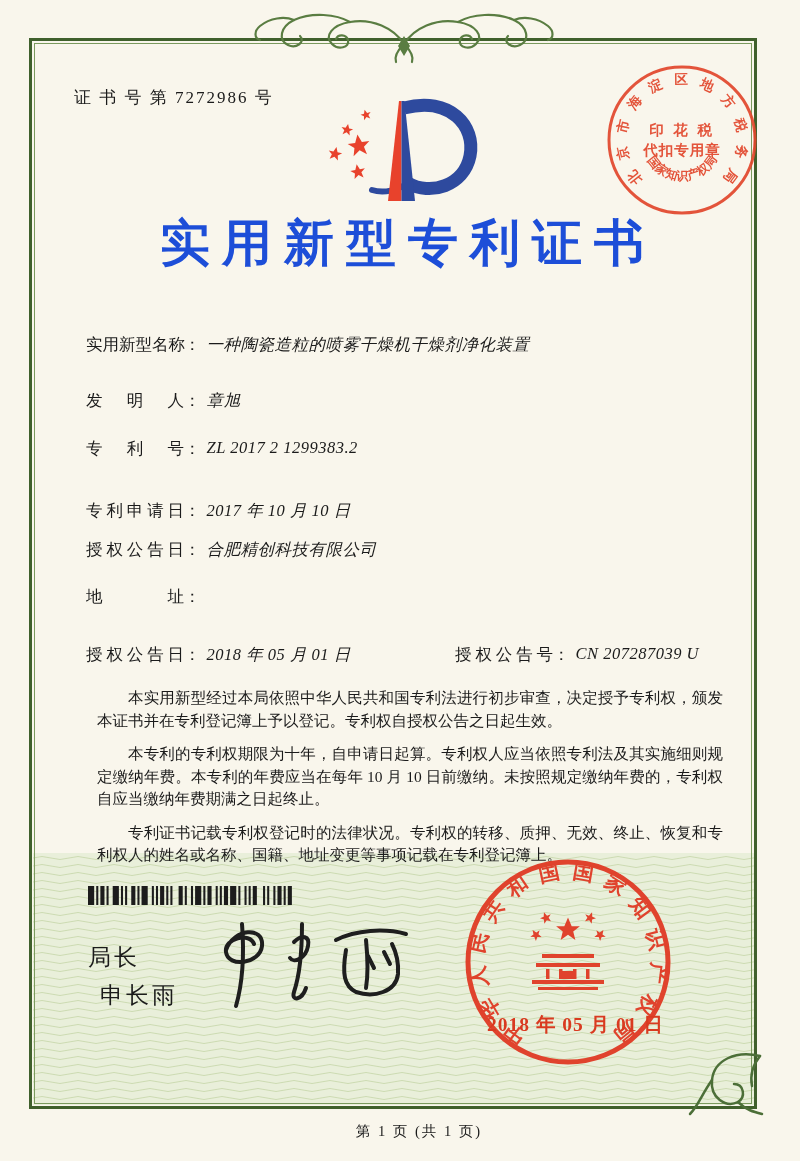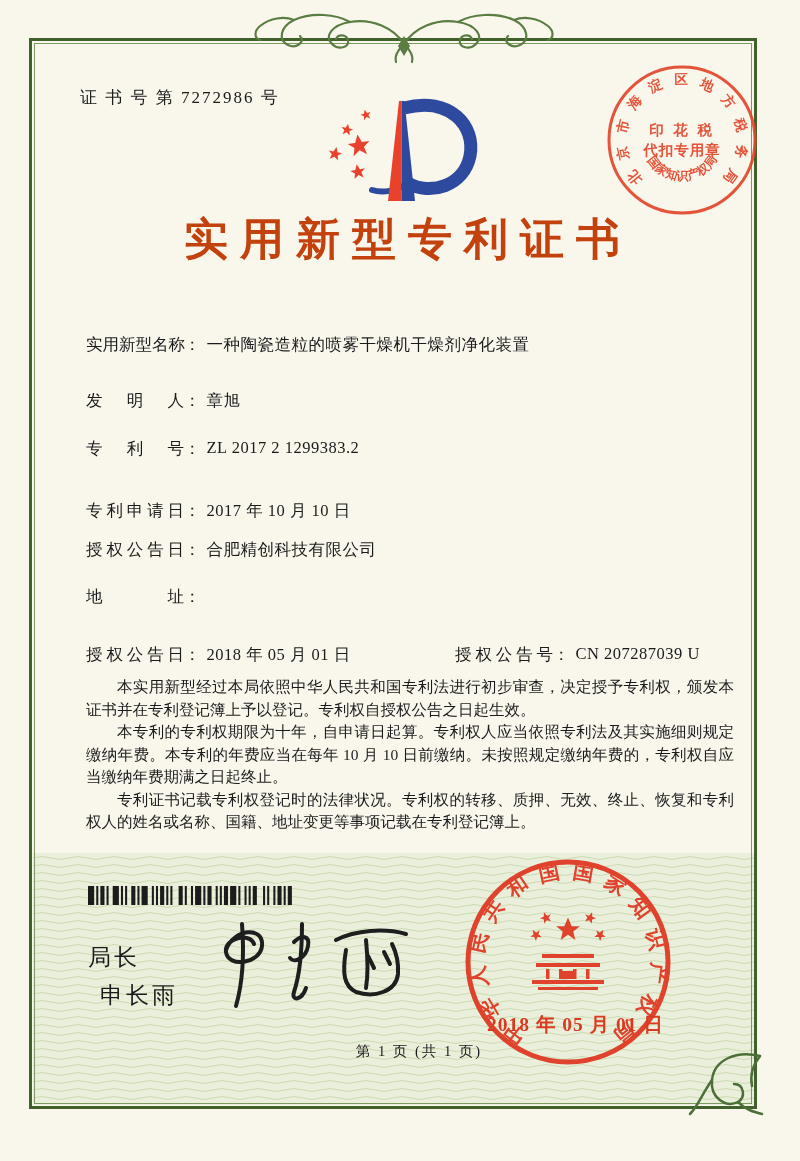--- a/index.html
+++ b/index.html
@@ -12,31 +12,31 @@
   .abs{position:absolute;}
   
   .frame-outer{position:absolute;left:29px;top:38px;right:43px;bottom:52px;border:3px solid #40602c;}
   .frame-inner{position:absolute;inset:2px;border:1px solid #7b9a5e;}
   
   .band{
     position:absolute;left:33px;top:853px;width:721px;height:252px;
     background:#e9efda;z-index:0;
   }
   
-  .cert-no{left:80px;top:86px;font-size:17px;letter-spacing:2px;}
-  .title{left:16px;right:0;top:210px;text-align:center;font-size:44px;font-weight:600;letter-spacing:12px;color:#c2410c;}
+  .cert-no{left:74px;top:86px;font-size:17px;letter-spacing:2px;}
+  .title{left:16px;right:0;top:210px;text-align:center;font-size:50px;font-weight:600;letter-spacing:12px;color:#1d4ed8;}
   .frow{position:absolute;left:86px;font-size:16.5px;white-space:nowrap;}
   .flabel{display:inline-block;width:98px;text-align:justify;text-align-last:justify;vertical-align:top;font-family:Liberation Mono, monospace;}
   .fcolon{display:inline-block;vertical-align:top;}
-  .fvalue{display:inline-block;margin-left:6px;vertical-align:top;letter-spacing:0.5px;}
+  .fvalue{display:inline-block;margin-left:6px;vertical-align:top;letter-spacing:0.5px;font-style:italic;}
   .fvalue .vline{display:block;}
   .paras{position:absolute;left:86px;top:676px;width:648px;font-size:15.5px;line-height:22.5px;text-align:justify;z-index:1;}
-  .paras p{margin:0;text-indent:2em;}
+  .paras p{margin:11px;text-indent:2em;}
   .director{font-size:23px;letter-spacing:3px;z-index:2;}
-  .footer{left:0;right:0;top:1042px;text-align:center;font-size:14.5px;letter-spacing:2px;z-index:2;padding-left:38px;}
+  .footer{left:0;right:0;top:1122px;text-align:center;font-size:14.5px;letter-spacing:2px;z-index:2;padding-left:38px;}
   
   .tax-stamp{left:604px;top:62px;width:156px;height:156px;z-index:5;opacity:.92;}
   .seal{left:462px;top:856px;width:212px;height:212px;z-index:3;opacity:.95;}
   .seal-date{left:487px;top:1011px;font-size:19.5px;font-weight:600;color:#d93a20;letter-spacing:1px;z-index:4;white-space:nowrap;}
   .logo{left:302px;top:88px;width:196px;height:128px;z-index:1;}
   .barcode{left:87px;top:886px;width:210px;height:19px;z-index:2;}
   .signature{left:198px;top:916px;width:240px;height:100px;z-index:3;}
   .ornament-top{left:248px;top:6px;width:312px;height:60px;z-index:1;}
   .flourish-br{left:686px;top:1050px;width:80px;height:72px;z-index:1;}
   svg{display:block;}

